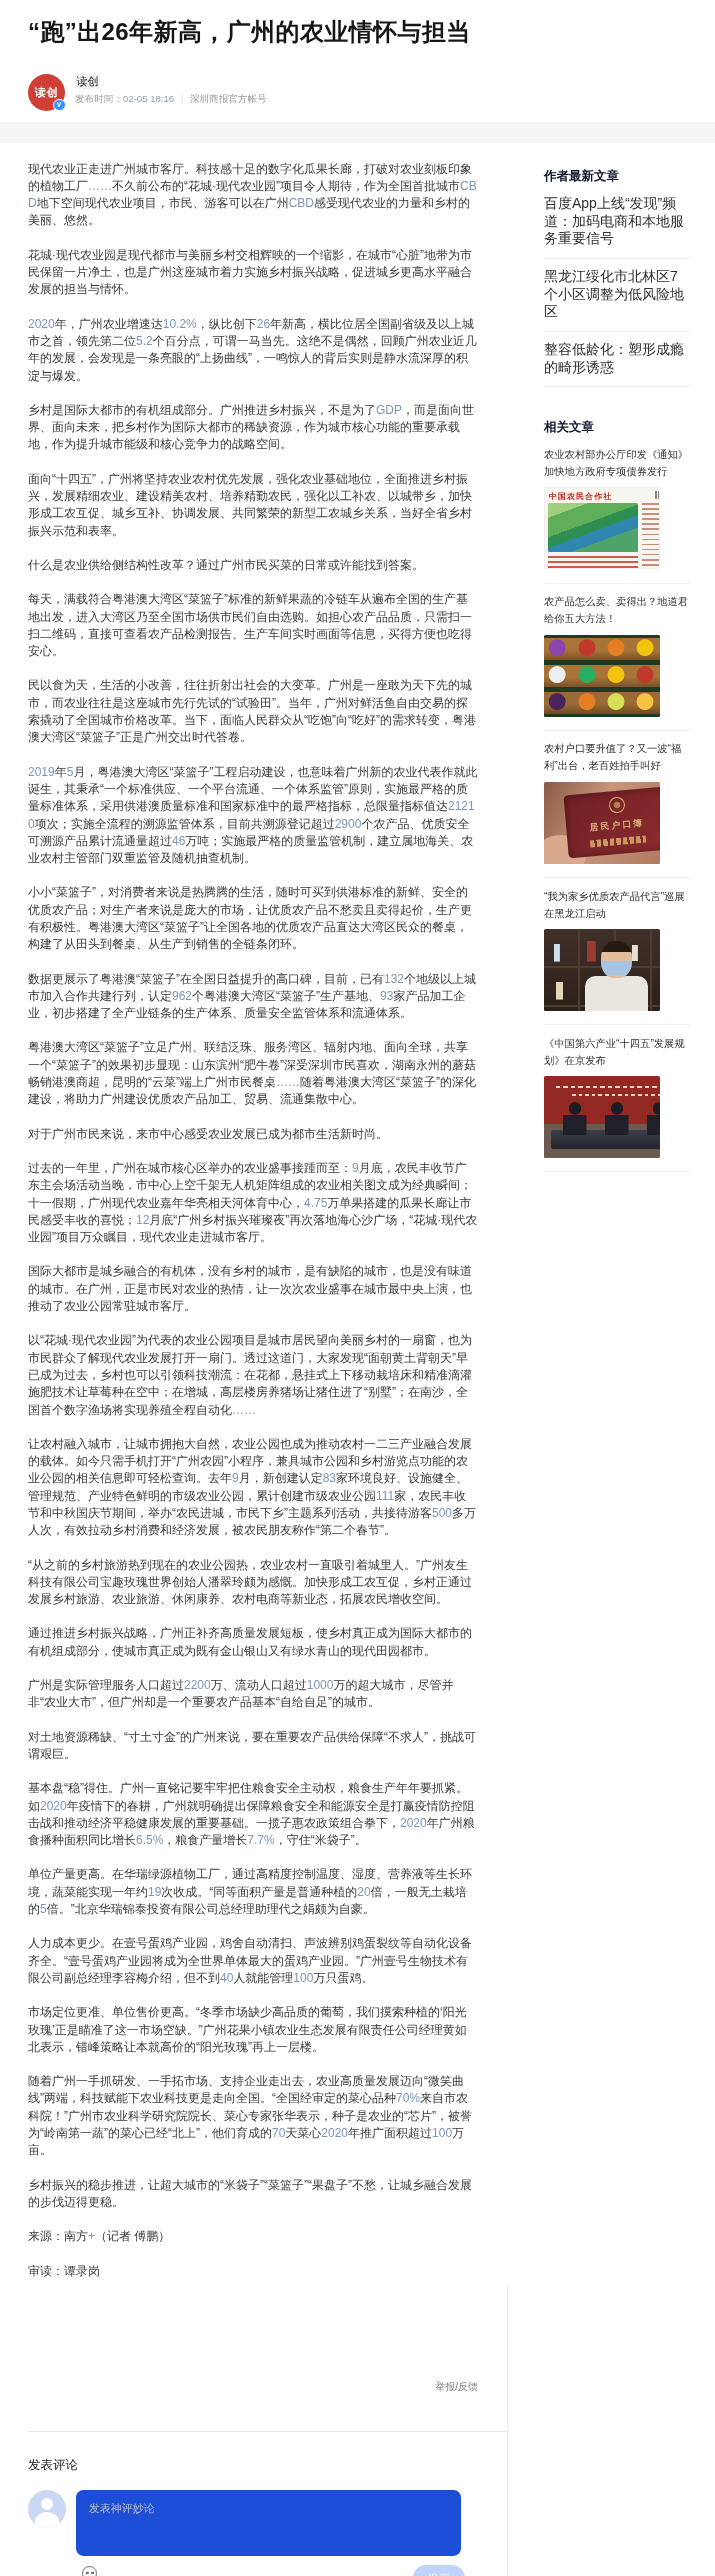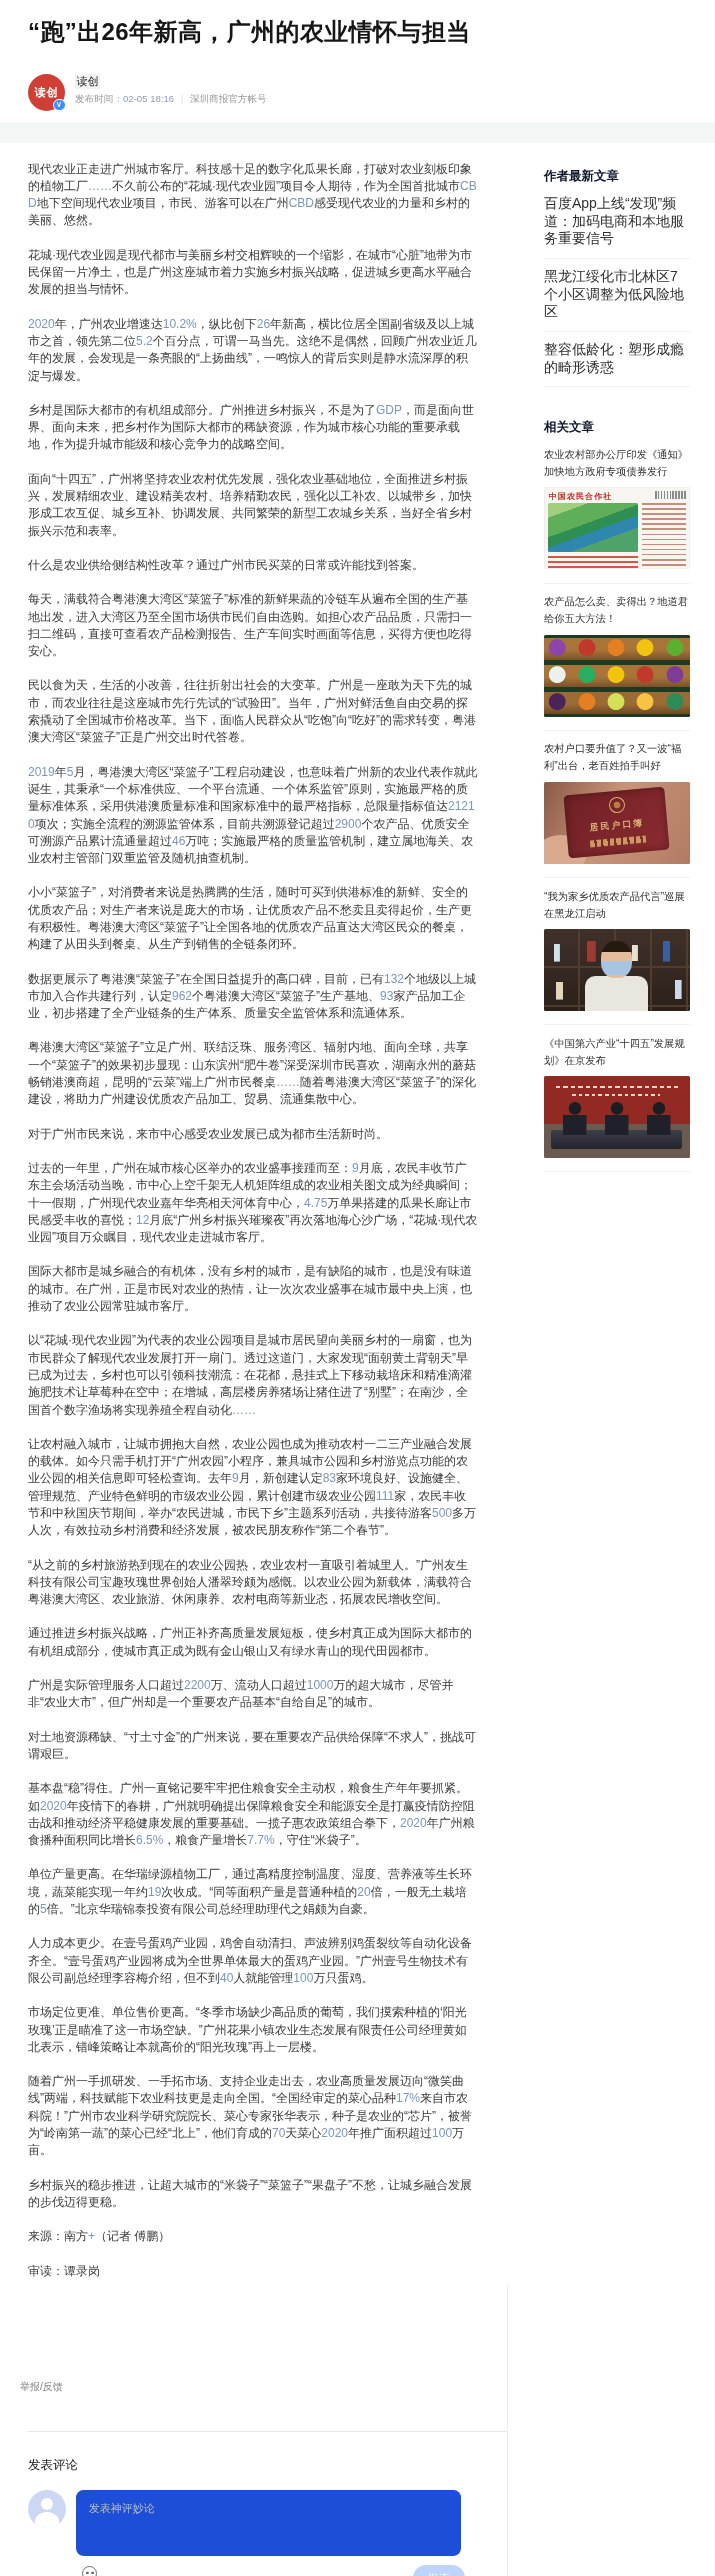--- a/index.html
+++ b/index.html
@@ -20,21 +20,21 @@
     display:flex;align-items:center;justify-content:center}
   .a-name{position:absolute;left:47px;top:0.7px;font-size:11px;color:#222;background:#f2f2f2;padding:0 1.5px}
   .a-meta{position:absolute;left:47px;top:19px;font-size:9.6px;color:#9a9a9a;white-space:nowrap}
   .a-meta .time{color:#8e9db5}
   .a-meta .sep{color:#ddd;margin:0 6.6px}
   .gray-band{position:absolute;left:0;top:122px;width:715px;height:20.6px;background:#f4f5f5}
   
   .main-col{position:absolute;left:28px;top:143px;width:450px;padding-top:17.6px}
   .main-col p{font-size:12px;line-height:17.3px;color:#3a3a3a;margin-bottom:17px;word-break:break-all}
   .main-col p .hl{color:var(--hl)}
-  .report-row{position:absolute;left:20px;top:2379px;width:450px;text-align:left}
+  .report-row{position:absolute;left:28px;top:2379px;width:450px;text-align:right}
   .report-link{font-size:10px;color:#808080;cursor:pointer}
   .v-line{position:absolute;left:507px;top:2285px;width:0.7px;height:291px;background:#ededed}
   
   .comment-block{position:absolute;left:28px;top:2431px;width:479px;border-top:0.7px solid #e7e7e7}
   .c-title{margin-top:25px;font-size:12.5px;font-weight:400;color:#191919}
   .c-row{margin-top:16px;display:flex}
   .c-avatar{width:38px;height:38px;border-radius:50%;background:#ccd8f3;position:relative;flex:none;overflow:hidden}
   .c-avatar:before{content:"";position:absolute;left:13.2px;top:8px;width:11.8px;height:11.8px;border-radius:50%;background:#fff}
   .c-avatar:after{content:"";position:absolute;left:7.4px;top:22px;width:23.5px;height:19px;border-radius:50% 50% 0 0;background:#fff}
   .c-box{margin-left:9.6px;width:385px;height:66px;background:#1d4ed8;border-radius:7.4px;padding:11px 13.2px;cursor:text}
@@ -46,21 +46,21 @@
   .submit-btn{position:absolute;left:385px;top:0;width:52px;height:26.5px;border:none;border-radius:13.2px;
     background:var(--btn-blue);color:#fff;font-size:11px;font-family:inherit;cursor:pointer}
   
   .sidebar{position:absolute;left:544px;top:143px;width:146px;padding-top:25px}
   .sb-heading{font-size:12.5px;font-weight:700;color:#0f172a;line-height:17.6px}
   .sb-heading.related{margin-top:32px}
   .sb-item{padding:9.6px 0;border-bottom:0.7px solid #f0f0f1;font-size:14px;line-height:17.6px;color:#2f2f2f;cursor:pointer}
   .rel-item{padding:9.6px 0 13.2px;border-bottom:0.7px solid #f0f0f1;cursor:pointer}
   .rel-item .rtitle{font-size:10.3px;line-height:17px;color:#2f2f2f;margin-bottom:7.4px}
   
-  .thumb{position:relative;width:146px;height:82px;border-radius:1.5px;overflow:hidden;background:#eee}
+  .thumb{position:relative;width:116px;height:82px;border-radius:1.5px;overflow:hidden;background:#eee}
   .thumb i{position:absolute;display:block}
   .thumb .tcap{position:absolute;font-weight:700}
   .thumb-magazine{background:#f7f5f0;border:0.7px solid #eee}
   .thumb-magazine .i1{left:2.9px;top:14.7px;width:90px;height:49px;border-radius:1.5px;
     background:linear-gradient(160deg,#9ed07e 0 18%,#5fae5a 18% 42%,#2f8f52 42% 55%,#2f86ae 55% 70%,#4ea36a 70%)}
   .thumb-magazine .i2{left:97px;top:14.7px;width:44px;height:63px;
     background:repeating-linear-gradient(#c98d7e 0 1.5px,transparent 1.5px 5.1px)}
   .thumb-magazine .i3{left:2.9px;top:68px;width:90px;height:11.8px;
     background:repeating-linear-gradient(#cf5848 0 2.2px,transparent 2.2px 5.1px)}
   .thumb-magazine .i4{left:110px;top:2.9px;width:31px;height:8px;
@@ -158,29 +158,29 @@
     <p>民以食为天，生活的小改善，往往折射出社会的大变革。广州是一座敢为天下先的城市，而农业往往是这座城市先行先试的“试验田”。当年，广州对鲜活鱼自由交易的探索撬动了全国城市价格改革。当下，面临人民群众从“吃饱”向“吃好”的需求转变，粤港澳大湾区“菜篮子”正是广州交出时代答卷。</p>
     <p><span class="hl">2019</span>年<span class="hl">5</span>月，粤港澳大湾区“菜篮子”工程启动建设，也意味着广州新的农业代表作就此诞生，其秉承“一个标准供应、一个平台流通、一个体系监管”原则，实施最严格的质量标准体系，采用供港澳质量标准和国家标准中的最严格指标，总限量指标值达<span class="hl">21210</span>项次；实施全流程的溯源监管体系，目前共溯源登记超过<span class="hl">2900</span>个农产品、优质安全可溯源产品累计流通量超过<span class="hl">46</span>万吨；实施最严格的质量监管机制，建立属地海关、农业农村主管部门双重监管及随机抽查机制。</p>
     <p>小小“菜篮子”，对消费者来说是热腾腾的生活，随时可买到供港标准的新鲜、安全的优质农产品；对生产者来说是庞大的市场，让优质农产品不愁卖且卖得起价，生产更有积极性。粤港澳大湾区“菜篮子”让全国各地的优质农产品直达大湾区民众的餐桌，构建了从田头到餐桌、从生产到销售的全链条闭环。</p>
     <p>数据更展示了粤港澳“菜篮子”在全国日益提升的高口碑，目前，已有<span class="hl">132</span>个地级以上城市加入合作共建行列，认定<span class="hl">962</span>个粤港澳大湾区“菜篮子”生产基地、<span class="hl">93</span>家产品加工企业，初步搭建了全产业链条的生产体系、质量安全监管体系和流通体系。</p>
     <p>粤港澳大湾区“菜篮子”立足广州、联结泛珠、服务湾区、辐射内地、面向全球，共享一个“菜篮子”的效果初步显现：山东滨州“肥牛卷”深受深圳市民喜欢，湖南永州的蘑菇畅销港澳商超，昆明的“云菜”端上广州市民餐桌<span class="hl">……</span>随着粤港澳大湾区“菜篮子”的深化建设，将助力广州建设优质农产品加工、贸易、流通集散中心。</p>
     <p>对于广州市民来说，来市中心感受农业发展已成为都市生活新时尚。</p>
     <p>过去的一年里，广州在城市核心区举办的农业盛事接踵而至：<span class="hl">9</span>月底，农民丰收节广东主会场活动当晚，市中心上空千架无人机矩阵组成的农业相关图文成为经典瞬间；十一假期，广州现代农业嘉年华亮相天河体育中心，<span class="hl">4.75</span>万单果搭建的瓜果长廊让市民感受丰收的喜悦；<span class="hl">12</span>月底“广州乡村振兴璀璨夜”再次落地海心沙广场，“花城·现代农业园”项目万众瞩目，现代农业走进城市客厅。</p>
     <p>国际大都市是城乡融合的有机体，没有乡村的城市，是有缺陷的城市，也是没有味道的城市。在广州，正是市民对农业的热情，让一次次农业盛事在城市最中央上演，也推动了农业公园常驻城市客厅。</p>
     <p>以“花城·现代农业园”为代表的农业公园项目是城市居民望向美丽乡村的一扇窗，也为市民群众了解现代农业发展打开一扇门。透过这道门，大家发现“面朝黄土背朝天”早已成为过去，乡村也可以引领科技潮流：在花都，悬挂式上下移动栽培床和精准滴灌施肥技术让草莓种在空中；在增城，高层楼房养猪场让猪住进了“别墅”；在南沙，全国首个数字渔场将实现养殖全程自动化<span class="hl">……</span></p>
     <p>让农村融入城市，让城市拥抱大自然，农业公园也成为推动农村一二三产业融合发展的载体。如今只需手机打开“广州农园”小程序，兼具城市公园和乡村游览点功能的农业公园的相关信息即可轻松查询。去年<span class="hl">9</span>月，新创建认定<span class="hl">83</span>家环境良好、设施健全、管理规范、产业特色鲜明的市级农业公园，累计创建市级农业公园<span class="hl">111</span>家，农民丰收节和中秋国庆节期间，举办“农民进城，市民下乡”主题系列活动，共接待游客<span class="hl">500</span>多万人次，有效拉动乡村消费和经济发展，被农民朋友称作“第二个春节”。</p>
-    <p>“从之前的乡村旅游热到现在的农业公园热，农业农村一直吸引着城里人。”广州友生科技有限公司宝趣玫瑰世界创始人潘翠玲颇为感慨。以农业公园为新载体，满载符合粤港澳大湾区、农业旅游、休闲康养、农村电商等新业态，拓展农民增收空间。</p>
+    <p>“从之前的乡村旅游热到现在的农业公园热，农业农村一直吸引着城里人。”广州友生科技有限公司宝趣玫瑰世界创始人潘翠玲颇为感慨。加快形成工农互促，乡村正通过发展乡村旅游、农业旅游、休闲康养、农村电商等新业态，拓展农民增收空间。</p>
     <p>通过推进乡村振兴战略，广州正补齐高质量发展短板，使乡村真正成为国际大都市的有机组成部分，使城市真正成为既有金山银山又有绿水青山的现代田园都市。</p>
     <p>广州是实际管理服务人口超过<span class="hl">2200</span>万、流动人口超过<span class="hl">1000</span>万的超大城市，尽管并非“农业大市”，但广州却是一个重要农产品基本“自给自足”的城市。</p>
     <p>对土地资源稀缺、“寸土寸金”的广州来说，要在重要农产品供给保障“不求人”，挑战可谓艰巨。</p>
     <p>基本盘“稳”得住。广州一直铭记要牢牢把住粮食安全主动权，粮食生产年年要抓紧。如<span class="hl">2020</span>年疫情下的春耕，广州就明确提出保障粮食安全和能源安全是打赢疫情防控阻击战和推动经济平稳健康发展的重要基础。一揽子惠农政策组合拳下，<span class="hl">2020</span>年广州粮食播种面积同比增长<span class="hl">6.5%</span>，粮食产量增长<span class="hl">7.7%</span>，守住“米袋子”。</p>
     <p>单位产量更高。在华瑞绿源植物工厂，通过高精度控制温度、湿度、营养液等生长环境，蔬菜能实现一年约<span class="hl">19</span>次收成。“同等面积产量是普通种植的<span class="hl">20</span>倍，一般无土栽培的<span class="hl">5</span>倍。”北京华瑞锦泰投资有限公司总经理助理代之娟颇为自豪。</p>
     <p>人力成本更少。在壹号蛋鸡产业园，鸡舍自动清扫、声波辨别鸡蛋裂纹等自动化设备齐全。“壹号蛋鸡产业园将成为全世界单体最大的蛋鸡产业园。”广州壹号生物技术有限公司副总经理李容梅介绍，但不到<span class="hl">40</span>人就能管理<span class="hl">100</span>万只蛋鸡。</p>
     <p>市场定位更准、单位售价更高。“冬季市场缺少高品质的葡萄，我们摸索种植的‘阳光玫瑰’正是瞄准了这一市场空缺。”广州花果小镇农业生态发展有限责任公司经理黄如北表示，错峰策略让本就高价的“阳光玫瑰”再上一层楼。</p>
-    <p>随着广州一手抓研发、一手拓市场、支持企业走出去，农业高质量发展迈向“微笑曲线”两端，科技赋能下农业科技更是走向全国。“全国经审定的菜心品种<span class="hl">17%</span>来自市农科院！”广州市农业科学研究院院长、菜心专家张华表示，种子是农业的“芯片”，被誉为“岭南第一蔬”的菜心已经“北上”，他们育成的<span class="hl">70</span>天菜心<span class="hl">2020</span>年推广面积超过<span class="hl">100</span>万亩。</p>
+    <p>随着广州一手抓研发、一手拓市场、支持企业走出去，农业高质量发展迈向“微笑曲线”两端，科技赋能下农业科技更是走向全国。“全国经审定的菜心品种<span class="hl">70%</span>来自市农科院！”广州市农业科学研究院院长、菜心专家张华表示，种子是农业的“芯片”，被誉为“岭南第一蔬”的菜心已经“北上”，他们育成的<span class="hl">70</span>天菜心<span class="hl">2020</span>年推广面积超过<span class="hl">100</span>万亩。</p>
     <p>乡村振兴的稳步推进，让超大城市的“米袋子”“菜篮子”“果盘子”不愁，让城乡融合发展的步伐迈得更稳。</p>
     <p>来源：南方<span class="hl">+</span>（记者 傅鹏）</p>
     <p>审读：谭录岗</p>
   </div>
 
 <div class="report-row">
   <span class="report-link">举报/反馈</span>
 </div>
 
 <div class="v-line"></div>

